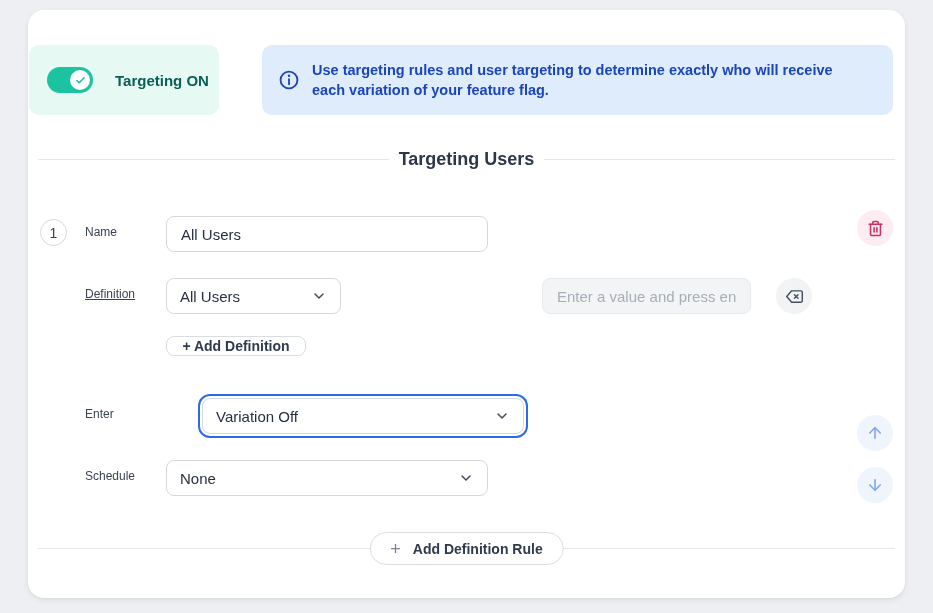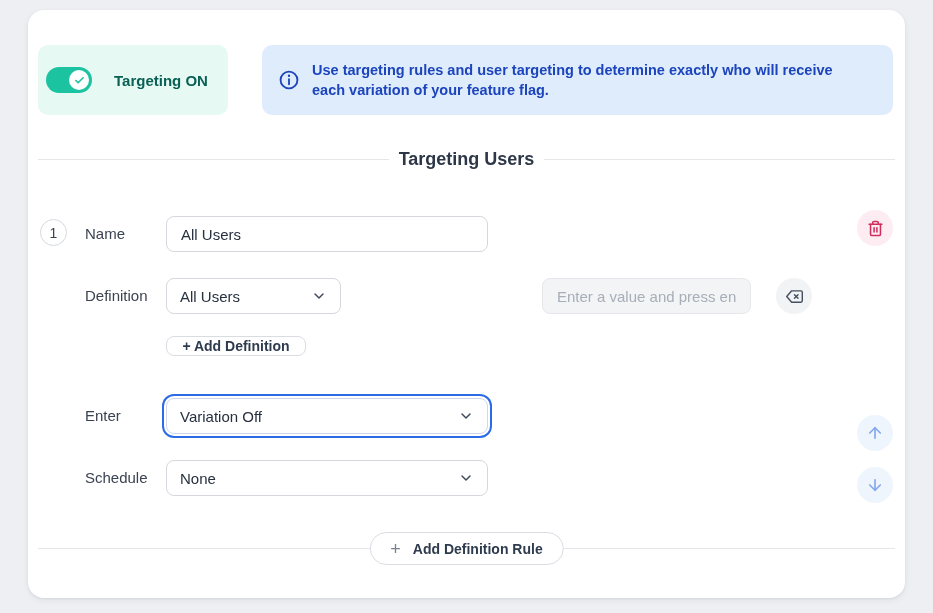--- a/index.html
+++ b/index.html
@@ -3,23 +3,23 @@
 <meta charset="utf-8">
 <style>
   * { margin:0; padding:0; box-sizing:border-box; }
   html,body { width:933px; height:613px; background:#edeff2; overflow:hidden;
               font-family:"Liberation Sans", sans-serif; }
   .card { position:relative; width:877px; height:588px; margin:10px 0 0 28px;
           background:#ffffff; border-radius:16px;
           box-shadow:0 1px 2px rgba(16,24,40,.05), 0 2px 6px rgba(16,24,40,.07); }
 
   
-  .toggle-box { position:absolute; left:10px; top:35px; width:190px; height:70px;
+  .toggle-box { position:absolute; left:1px; top:35px; width:190px; height:70px;
                 background:#e6faf3; border-radius:10px; display:flex; align-items:center;
-                padding-left:8px; gap:22px; }
+                padding-left:18px; gap:22px; }
   .toggle { position:relative; width:46px; height:26px; border-radius:13px;
             background:#1cc3a0; cursor:pointer; flex:0 0 auto; }
   .toggle .knob { position:absolute; top:3px; right:3px; width:20px; height:20px;
                   border-radius:50%; background:#ffffff; display:flex;
                   align-items:center; justify-content:center; }
   .toggle-label { font-size:15px; font-weight:700; color:#0a6055; }
 
   .info-box { position:absolute; left:234px; top:35px; width:631px; height:70px;
               background:#dfecfb; border-radius:10px; display:flex; align-items:center;
               gap:12px; padding:0 26px 0 16px; }
@@ -30,50 +30,50 @@
   .section-head { position:absolute; left:10px; right:10px; top:139px;
                   display:flex; align-items:center; gap:10px; }
   .section-head .line { flex:1; height:1px; background:#e4e6ea; }
   .section-title { font-size:18px; font-weight:600; color:#2d3748; white-space:nowrap; }
 
   
   .rule-num { position:absolute; left:12px; top:209px; width:27px; height:27px;
               border:1.5px solid #d5d9de; border-radius:50%; background:#fff;
               display:flex; align-items:center; justify-content:center;
               font-size:14px; color:#3a4352; }
-  .field-label { position:absolute; left:57px; font-size:15px; font-weight:500;
+  .field-label { position:absolute; left:57px; font-size:12px; font-weight:500;
                  color:#3a4352; }
   .text-input { position:absolute; height:36px; border:1px solid #d5d9de; border-radius:8px;
                 background:#fff; font-size:15px; color:#27303f; padding:0 14px;
                 font-family:"Liberation Sans", sans-serif; outline:none; }
   .text-input::placeholder { color:#a7aeb8; }
   .select { position:absolute; height:36px; border:1px solid #d5d9de; border-radius:8px;
             background:#fff; display:flex; align-items:center; justify-content:space-between;
             padding:0 13px; font-size:15px; color:#27303f; cursor:pointer; }
   .select .chev { display:flex; }
   .select.disabled { border-color:#e3e6ea; color:#b6bdc7; cursor:default; }
   .select.focused { border-color:#cfd9ec;
-                    box-shadow:0 0 0 2px #ffffff, 0 0 0 4px #2c6be8; }
+                    box-shadow:0 0 0 2px #ffffff, 0 0 0 4px #2c6be8;margin-left:36px; }
   .value-input { background:#f3f4f6; border-color:#e6e8ec; }
   .btn { border:1px solid #d9dde2; border-radius:8px; background:#fff;
          font-size:14px; font-weight:600; color:#2e3a4d; cursor:pointer;
          display:flex; align-items:center; justify-content:center;
          font-family:"Liberation Sans", sans-serif; }
   .icon-btn { position:absolute; width:36px; height:36px; border-radius:50%;
               display:flex; align-items:center; justify-content:center; cursor:pointer;
               border:none; }
   .trash-btn { background:#fdedf2; }
   .clear-btn { background:#f1f3f5; }
   .arrow-btn { background:#eff5fd; }
 
   
   #name-label     { top:215px; }
   #name-input     { left:138px; top:206px; width:322px; }
   #trash-btn      { left:829px; top:200px; }
-  #def-label      { top:277px; }
+  #def-label      { top:277px;text-decoration:underline; }
   #attr-select    { left:138px; top:268px; width:175px; }
   #comp-select    { left:338px; top:268px; width:151px; }
   #value-input    { left:514px; top:268px; width:209px; }
   #clear-btn      { left:748px; top:268px; }
   #add-def-btn    { position:absolute; left:138px; top:326px; width:140px; height:20px; }
   #serve-label    { top:397px; }
   #serve-select   { left:138px; top:388px; width:322px; }
   #up-btn         { left:829px; top:405px; }
   #sched-label    { top:459px; }
   #sched-select   { left:138px; top:450px; width:322px; }

